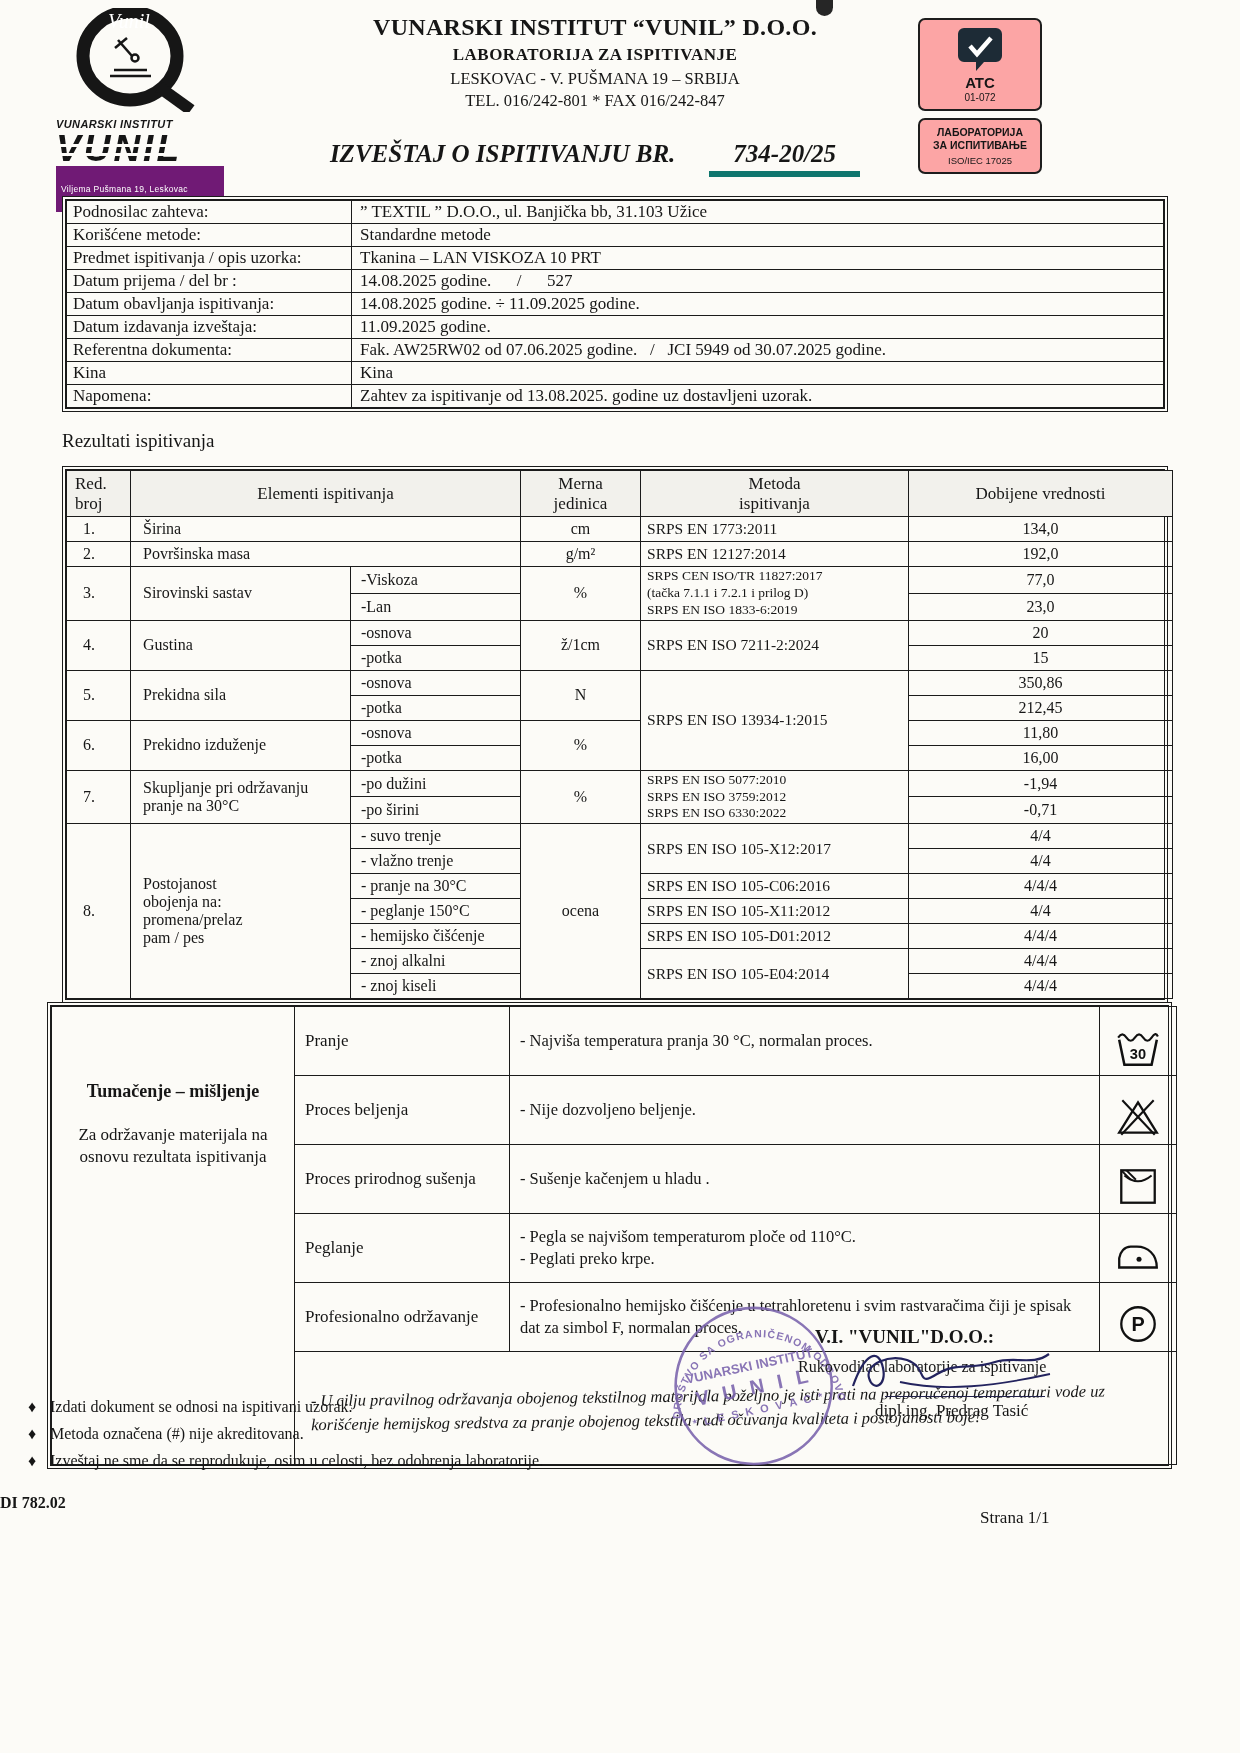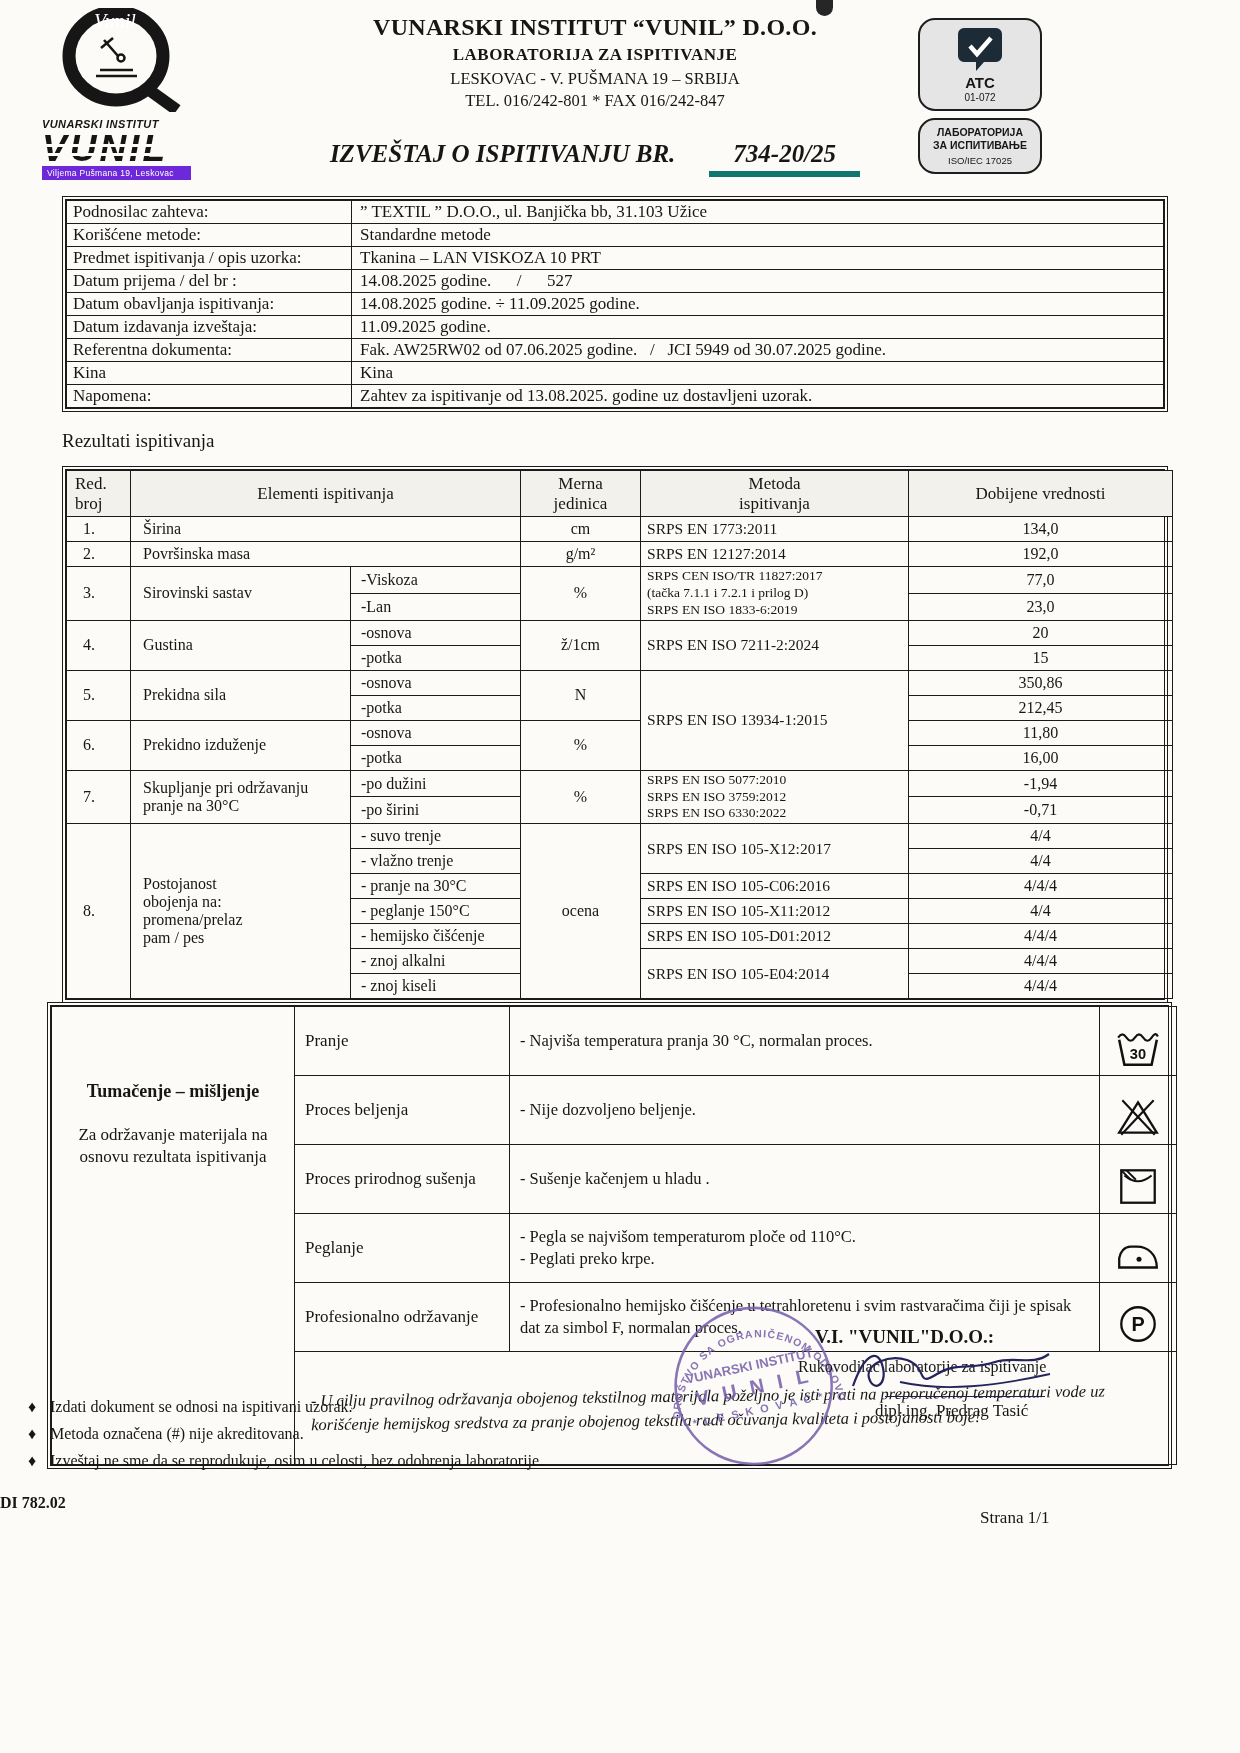--- a/index.html
+++ b/index.html
@@ -2,38 +2,38 @@
 <html><head>
 <meta charset="utf-8">
 <style>
   *{box-sizing:border-box;margin:0;padding:0}
   body{background:#8a8a86;margin:0}
   .page{position:relative;width:1240px;height:1753px;background:#fcfbf7;color:#161616;
         font-family:"Liberation Serif","DejaVu Serif",serif;overflow:hidden;margin:0 auto}
   .abs{position:absolute}
 
   
-  .logo{left:42px;top:8px;width:180px}
+  .logo{left:56px;top:8px;width:180px}
   .logo-inst{font-family:"Liberation Sans",sans-serif;font-weight:bold;font-style:italic;font-size:11px;letter-spacing:.4px;margin-top:2px}
   .brand-wrap{position:relative;display:inline-block;margin-top:1px}
   .brand-txt{font-family:"Liberation Sans",sans-serif;font-weight:bold;font-style:italic;font-size:37px;line-height:.95;letter-spacing:3px;color:#151515}
   .brand-wrap::before,.brand-wrap::after{content:"";position:absolute;left:-2px;right:-2px;height:3px;background:#fcfbf7}
   .brand-wrap::before{top:38%}.brand-wrap::after{top:62%}
-  .logo-addr{background:#6d28d9;color:#fff;font-family:"Liberation Sans",sans-serif;font-size:8.5px;padding:2px 5px;width:149px;letter-spacing:.3px}
+  .logo-addr{background:#701a75;color:#fff;font-family:"Liberation Sans",sans-serif;font-size:8.5px;padding:18px 5px;width:168px;letter-spacing:.3px}
 
   .lh{left:270px;top:14px;width:650px;text-align:center}
   .lh-org{font-size:24px;font-weight:bold;letter-spacing:.3px}
   .lh-lab{font-size:17px;font-weight:bold;margin-top:4px;letter-spacing:.5px}
   .lh-addr{font-size:16.5px;margin-top:4px}
   .lh-tel{font-size:16.5px;margin-top:2px}
   .title-row{left:250px;top:140px;width:690px;text-align:center;font-size:25px;font-weight:bold;font-style:italic;white-space:nowrap}
   .title-num{display:inline-block;margin-left:34px;padding:0 24px 3px;border-bottom:6px solid #0f766e}
 
   .badge{left:918px;top:18px;width:124px;font-family:"Liberation Sans",sans-serif;text-align:center}
-  .badge-box{border:2px solid #1d1d1d;border-radius:17px;padding:6px 3px;background:#e5e5e5}
+  .badge-box{border:2px solid #1d1d1d;border-radius:7px;padding:6px 3px;background:#fca5a5}
   .badge-abbr{font-weight:bold;font-size:15px;margin-top:2px}
   .badge-code{font-size:10px;margin-top:1px}
   .badge-bot{margin-top:7px;padding:6px 2px}
   .badge-lab{font-weight:bold;font-size:10.5px;line-height:1.25}
   .badge-iso{font-size:9.5px;margin-top:3px}
 
   .smudge{left:816px;top:0;width:17px;height:16px;background:#262626;border-radius:0 0 9px 9px}
 
   
   .frame{border:4px double #1b1b1b;background:#fcfbf7}

